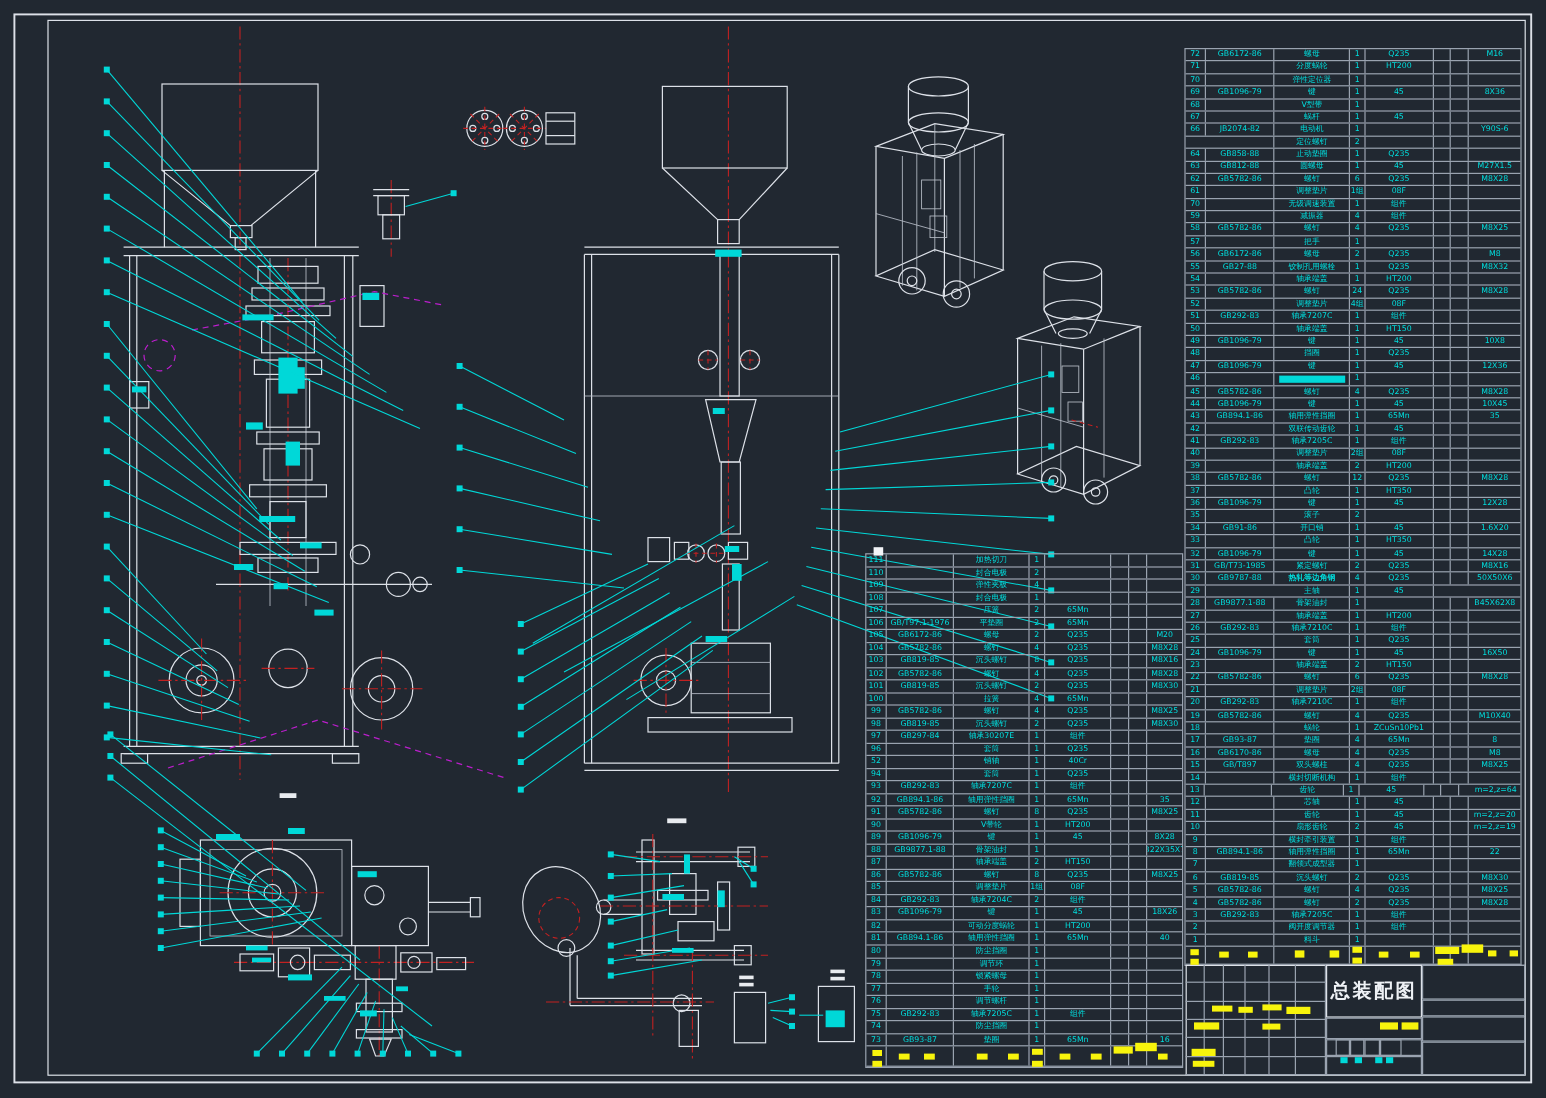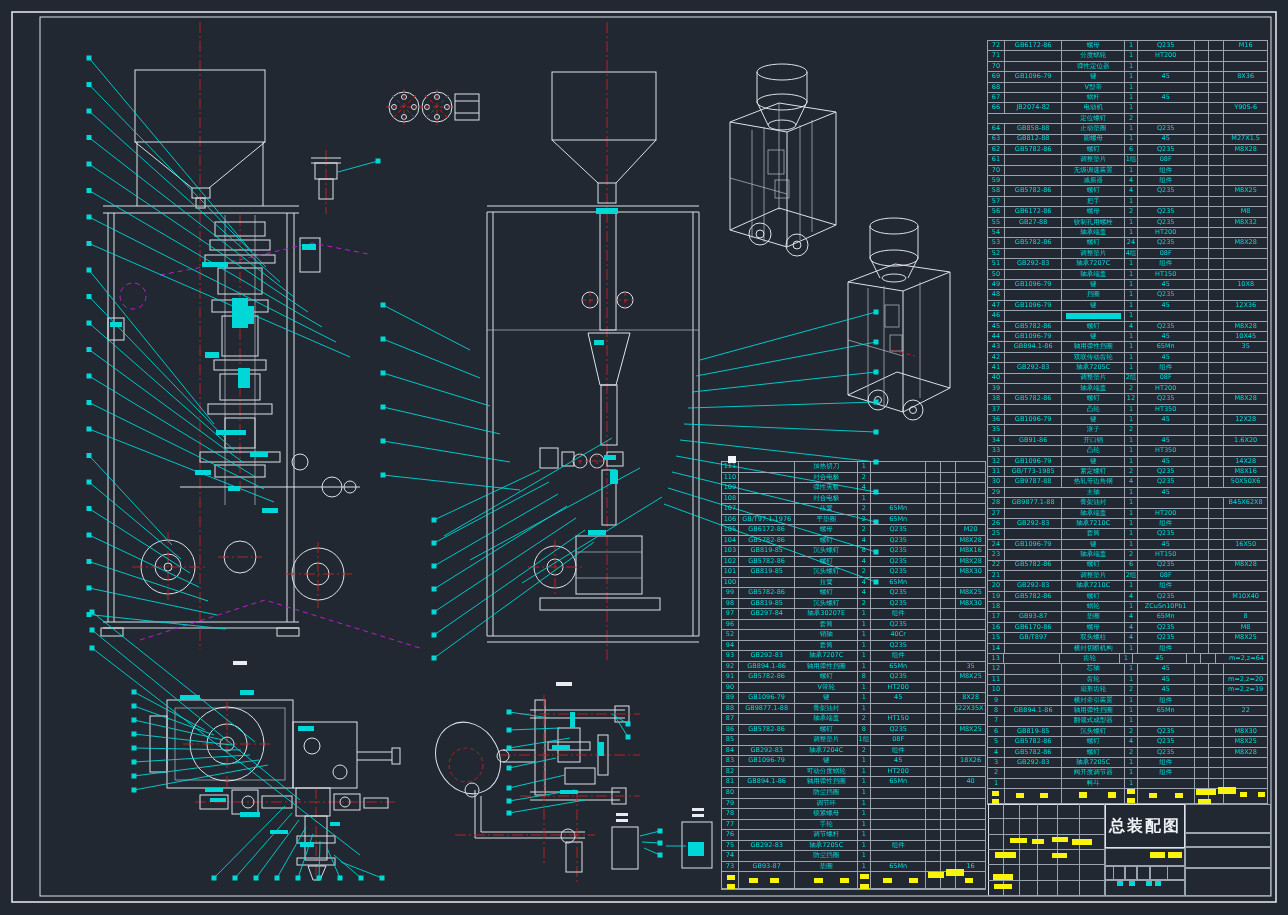--- a/index.html
+++ b/index.html
@@ -919,21 +919,21 @@
         <div class="tcell" style="width: 63px;">紧定螺钉</div>
         <div class="tcell" style="width: 13px;">2</div>
         <div class="tcell" style="width: 57px;">Q235</div>
         <div class="tcell" style="width: 15px;"></div>
         <div class="tcell" style="width: 15px;"></div>
         <div class="tcell" style="width: 43px;">M8X16</div>
       </div>
       <div class="trow" style="height: 10.4px;">
         <div class="tcell" style="width: 17px;">30</div>
         <div class="tcell" style="width: 58px;">GB9787-88</div>
-        <div class="tcell" style="width: 63px;">热轧等边角钢</div>
+        <div class="tcell" style="width: 63px; font-weight: bold;">热轧等边角钢</div>
         <div class="tcell" style="width: 13px;">4</div>
         <div class="tcell" style="width: 57px;">Q235</div>
         <div class="tcell" style="width: 15px;"></div>
         <div class="tcell" style="width: 15px;"></div>
         <div class="tcell" style="width: 43px;">50X50X6</div>
       </div>
       <div class="trow" style="height: 10.4px; align-items: center;">
         <div class="tcell" style="width: 17px;">29</div>
         <div class="tcell" style="width: 58px;"></div>
         <div class="tcell" style="width: 63px;">主轴</div>

